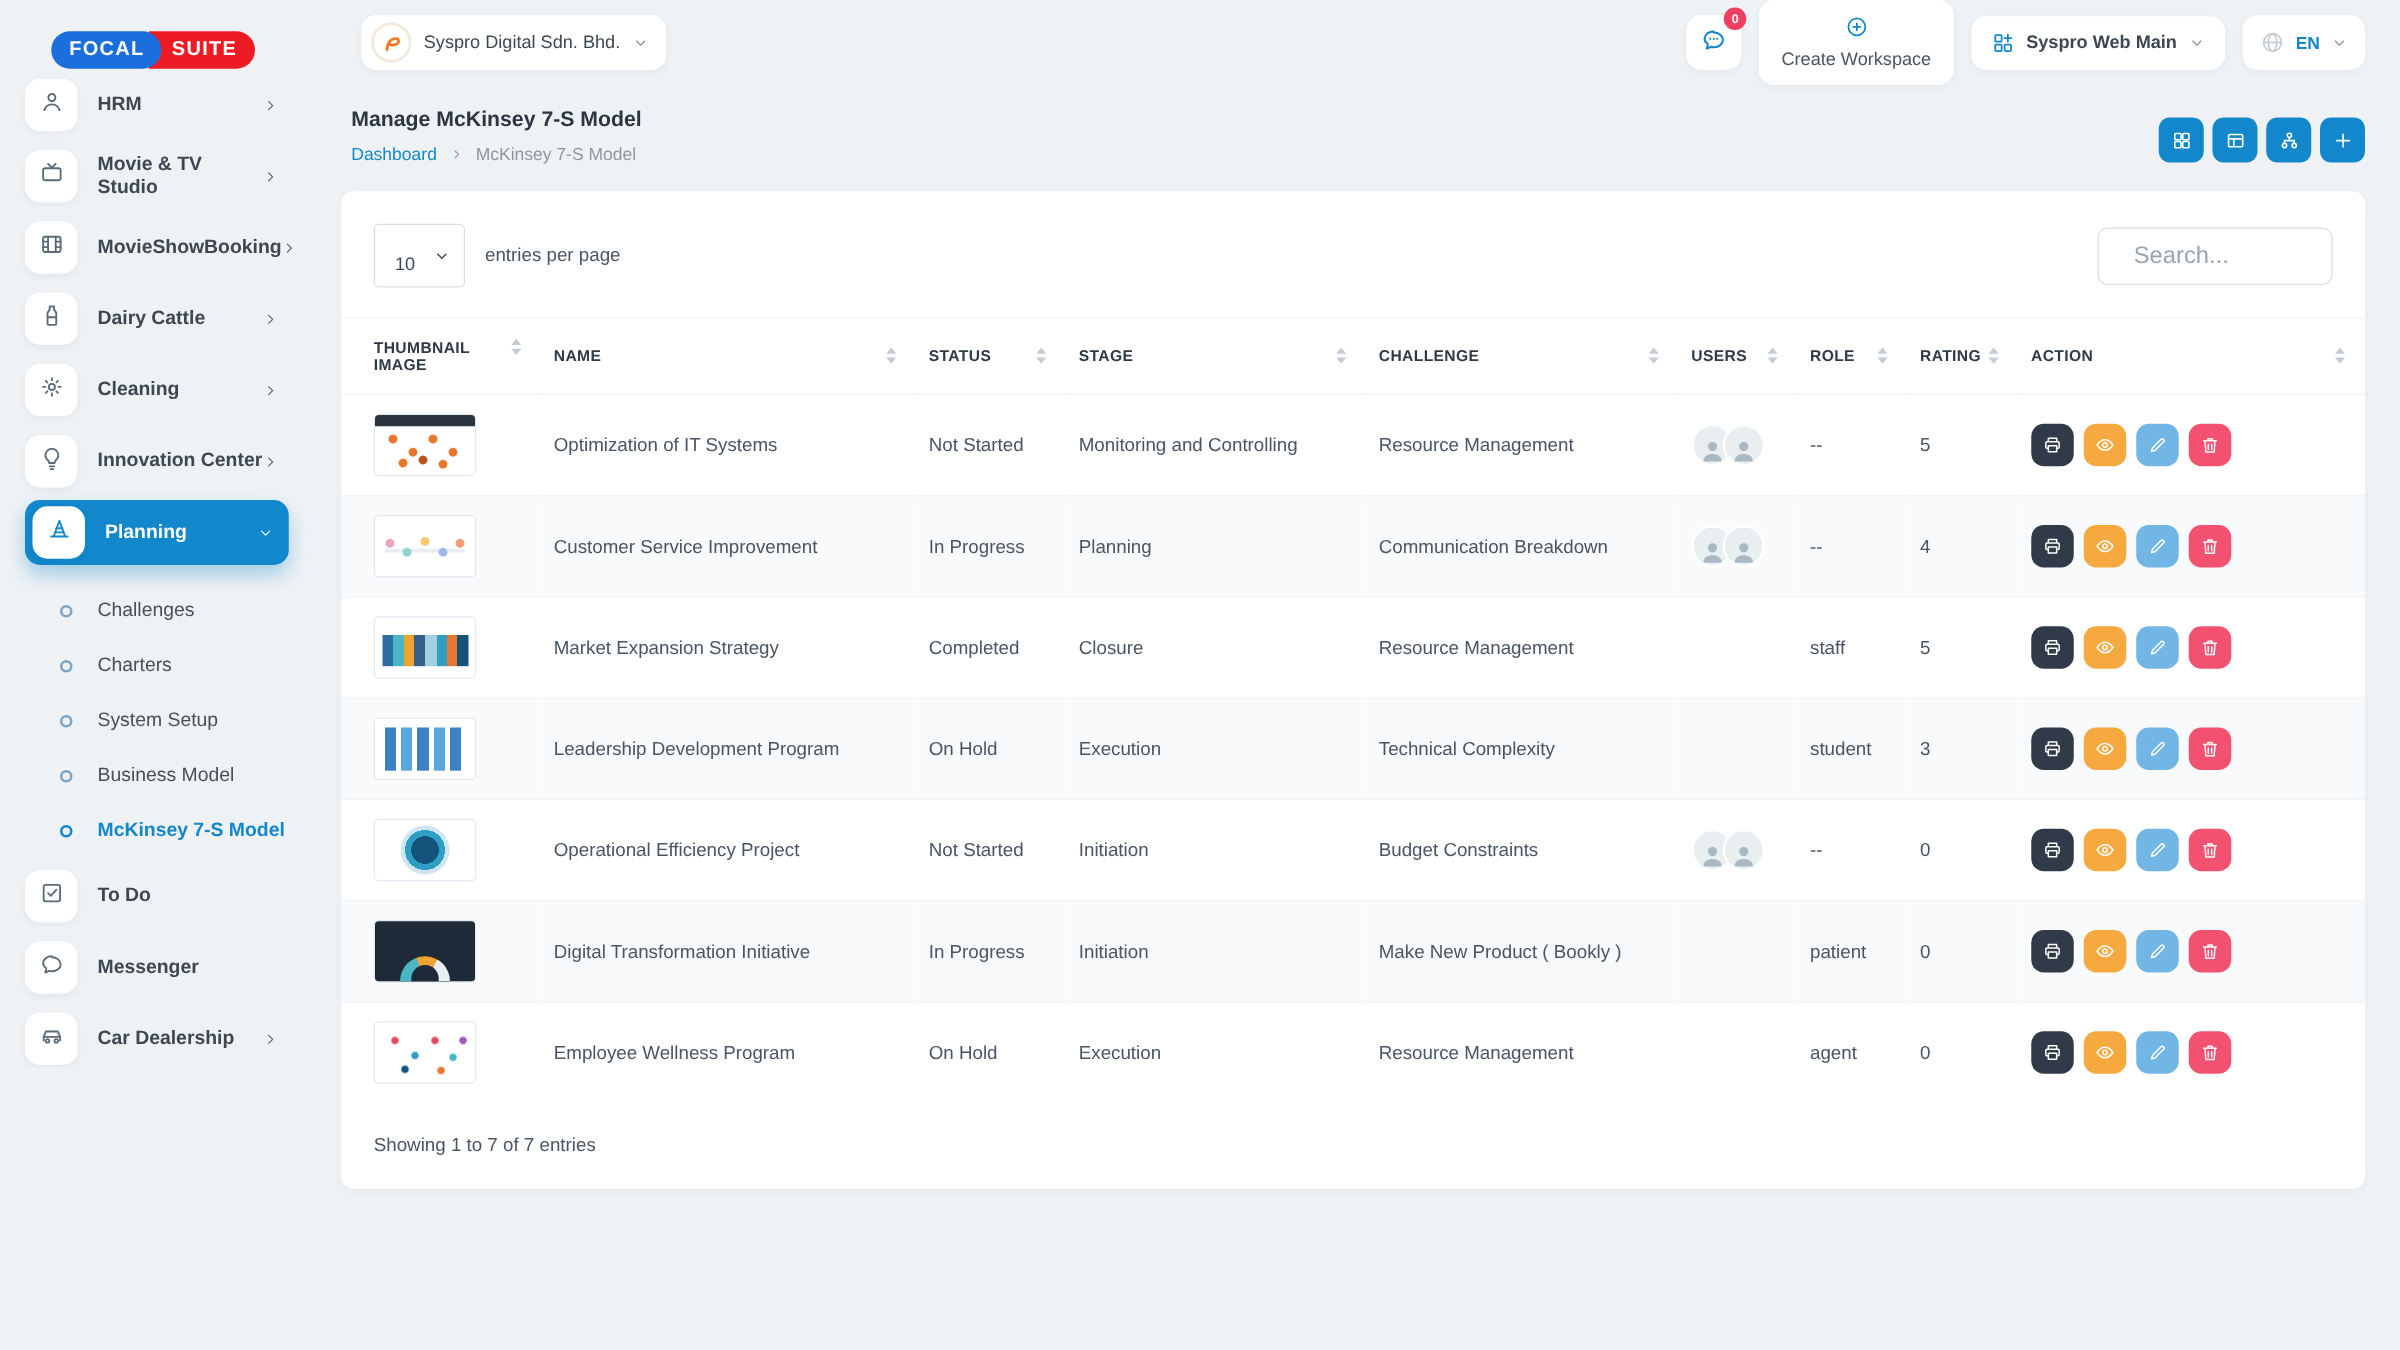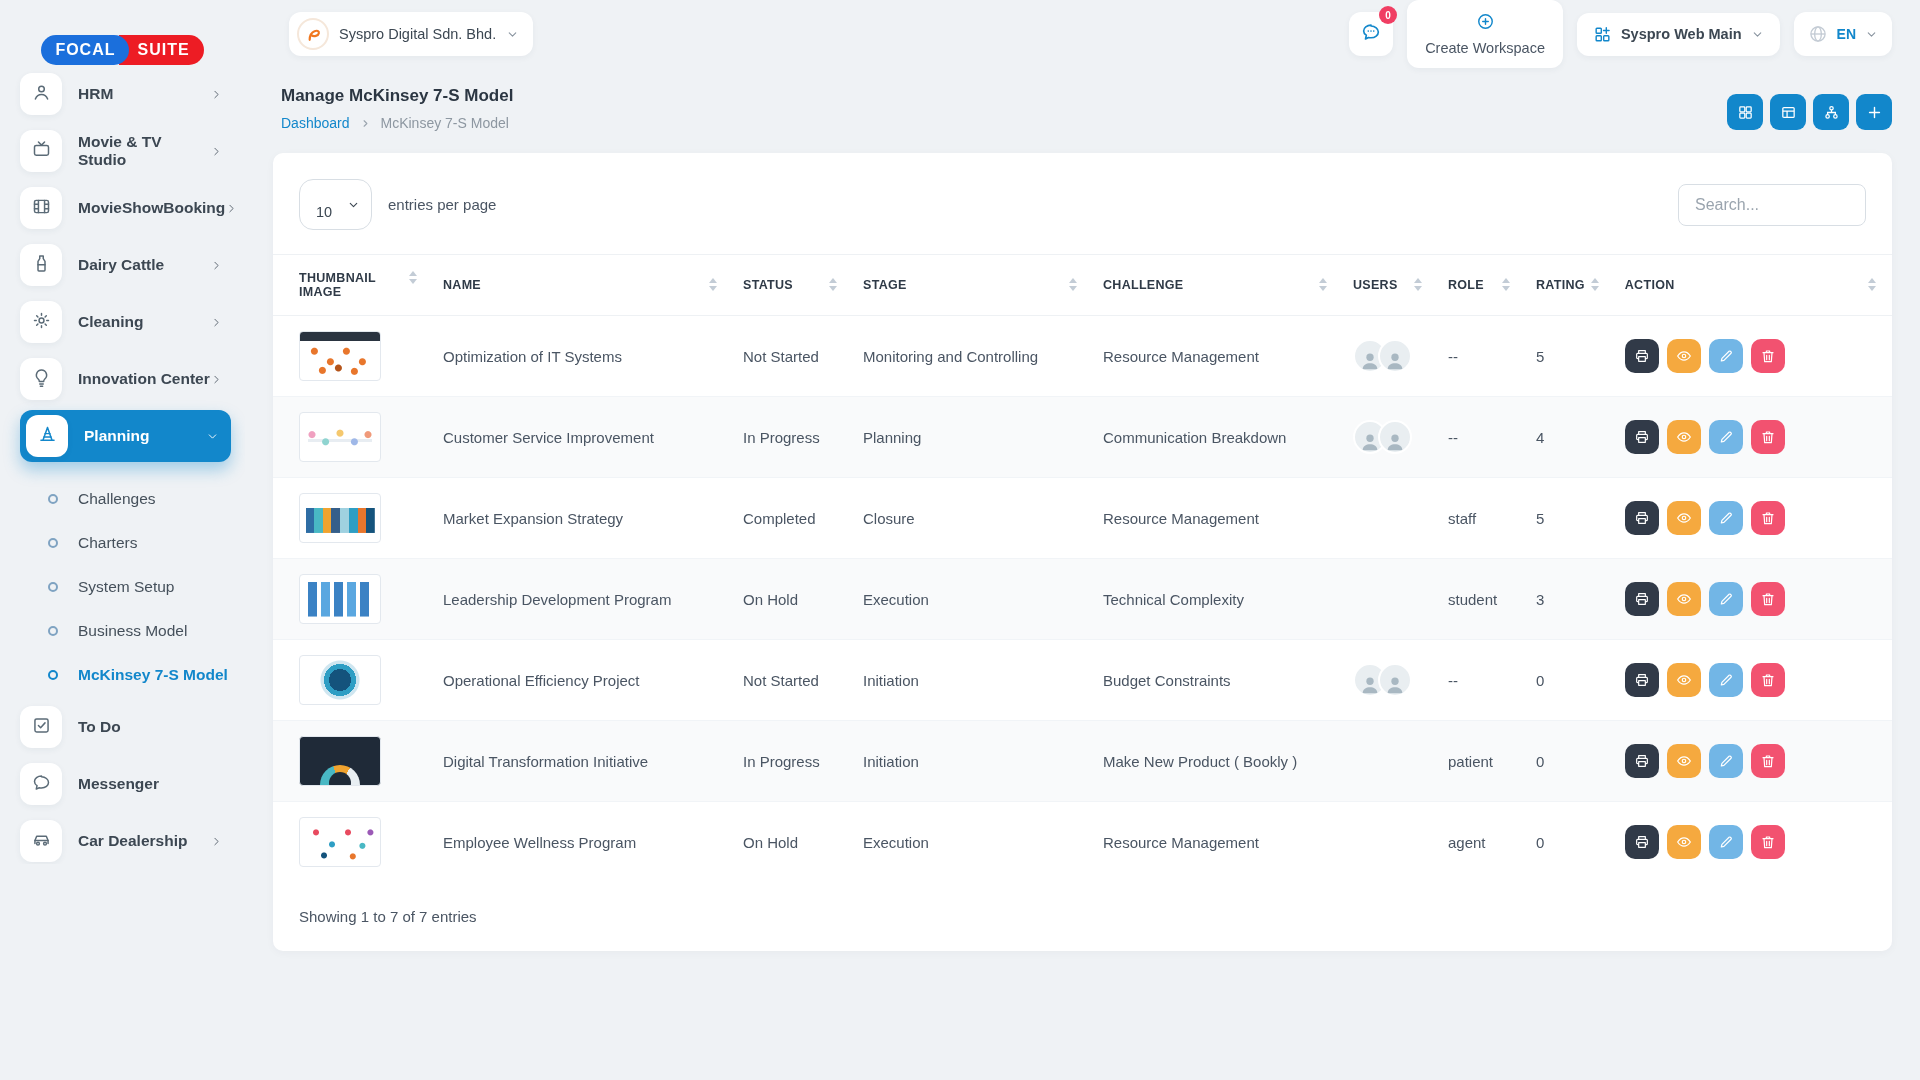--- a/index.html
+++ b/index.html
@@ -1,20 +1,20 @@
 <!DOCTYPE html>
 <html><head>
 <meta charset="utf-8">
 <style>
   * { margin:0; padding:0; box-sizing:border-box; }
   html,body { width:1920px; height:1080px; overflow:hidden; }
   body { background:#eff2f5; font-family:"Liberation Sans", sans-serif; color:#4a5563; }
 
   
-  .sidebar { position:fixed; left:0; top:16px; width:245px; height:848px; background:#eff2f5; overflow:hidden; z-index:5; }
+  .sidebar { position:fixed; left:0; top:6px; width:245px; height:848px; background:#eff2f5; overflow:hidden; z-index:5; }
   .logo-wrap { height:68px; display:flex; align-items:center; justify-content:center; }
   .logo { display:flex; align-items:center; }
   .logo-pill { color:#fff; font-weight:bold; font-size:16px; letter-spacing:1px; padding:6px 14px; }
   .logo-focal { background:#1b6fdc; border-radius:16px; z-index:2; }
   .logo-suite { background:#ed1c24; border-radius:0 16px 16px 0; margin-left:-10px; padding-left:18px; }
   .nav { margin-top:-16px; padding:0 14px 0 20px; }
   .nav-item { display:flex; align-items:center; height:52px; margin-bottom:5px; border-radius:12px; cursor:pointer; }
   .nav-icon-box { width:42px; height:42px; background:#fff; border-radius:12px; box-shadow:0 2px 6px rgba(40,60,80,.06);
                   display:flex; align-items:center; justify-content:center; flex:0 0 42px; color:#5b6b77; }
   .nav-icon-box svg { width:21px; height:21px; }
@@ -59,25 +59,25 @@
   .bc-current { color:#8d97a1; }
   .view-btns { display:flex; gap:7px; margin-top:8px; }
   .view-btn { width:36px; height:36px; border-radius:9px; background:#1287cb; border:none; display:flex; align-items:center;
               justify-content:center; color:#fff; cursor:pointer; }
 
   
   .card { background:#fff; border-radius:10px; margin-top:22px; box-shadow:0 2px 8px rgba(40,60,80,.04); overflow:hidden; }
   .controls { display:flex; align-items:center; justify-content:space-between; padding:26px 26px 24px 26px; }
   .entries { display:flex; align-items:center; gap:16px; }
   .entries-select-wrap { position:relative; }
-  .entries-select { appearance:none; -webkit-appearance:none; border:1px solid #d8dee4; border-radius:14px; padding:24px 38px 9px 16px;
+  .entries-select { appearance:none; -webkit-appearance:none; border:1px solid #d8dee4; border-radius:4px; padding:24px 38px 9px 16px;
                     font-size:14.5px; color:#3c4752; background:#fff; cursor:pointer; font-family:inherit; }
   .entries-select-wrap .sel-chev { position:absolute; right:12px; top:50%; transform:translateY(-50%) rotate(90deg); pointer-events:none; color:#3c4752; display:flex; }
   .entries-label { font-size:15px; color:#4a5563; }
-  .search-input { border:1px solid #d8dee4; border-radius:8px; padding:11px 16px; width:188px; font-size:16px; color:#3c4752;
+  .search-input { border:1px solid #d8dee4; border-radius:8px; padding:11px 28px; width:188px; font-size:19px; color:#3c4752;
                   font-family:inherit; }
   .search-input::placeholder { color:#9aa4ae; }
 
   table { width:100%; border-collapse:collapse; }
   thead th { text-align:left; font-size:12.5px; font-weight:bold; color:#2f3a47; letter-spacing:.3px; padding:16px 10px;
              border-top:1px solid #eef1f4; border-bottom:1px solid #eef1f4; cursor:pointer; }
   thead th .th-inner { display:flex; align-items:flex-start; justify-content:space-between; gap:6px; }
   .sort { display:inline-flex; flex-direction:column; gap:3px; margin-right:6px; }
   .sort i { width:0; height:0; border-left:4px solid transparent; border-right:4px solid transparent; display:block; }
   .sort .up { border-bottom:5px solid #c3ccd6; }

